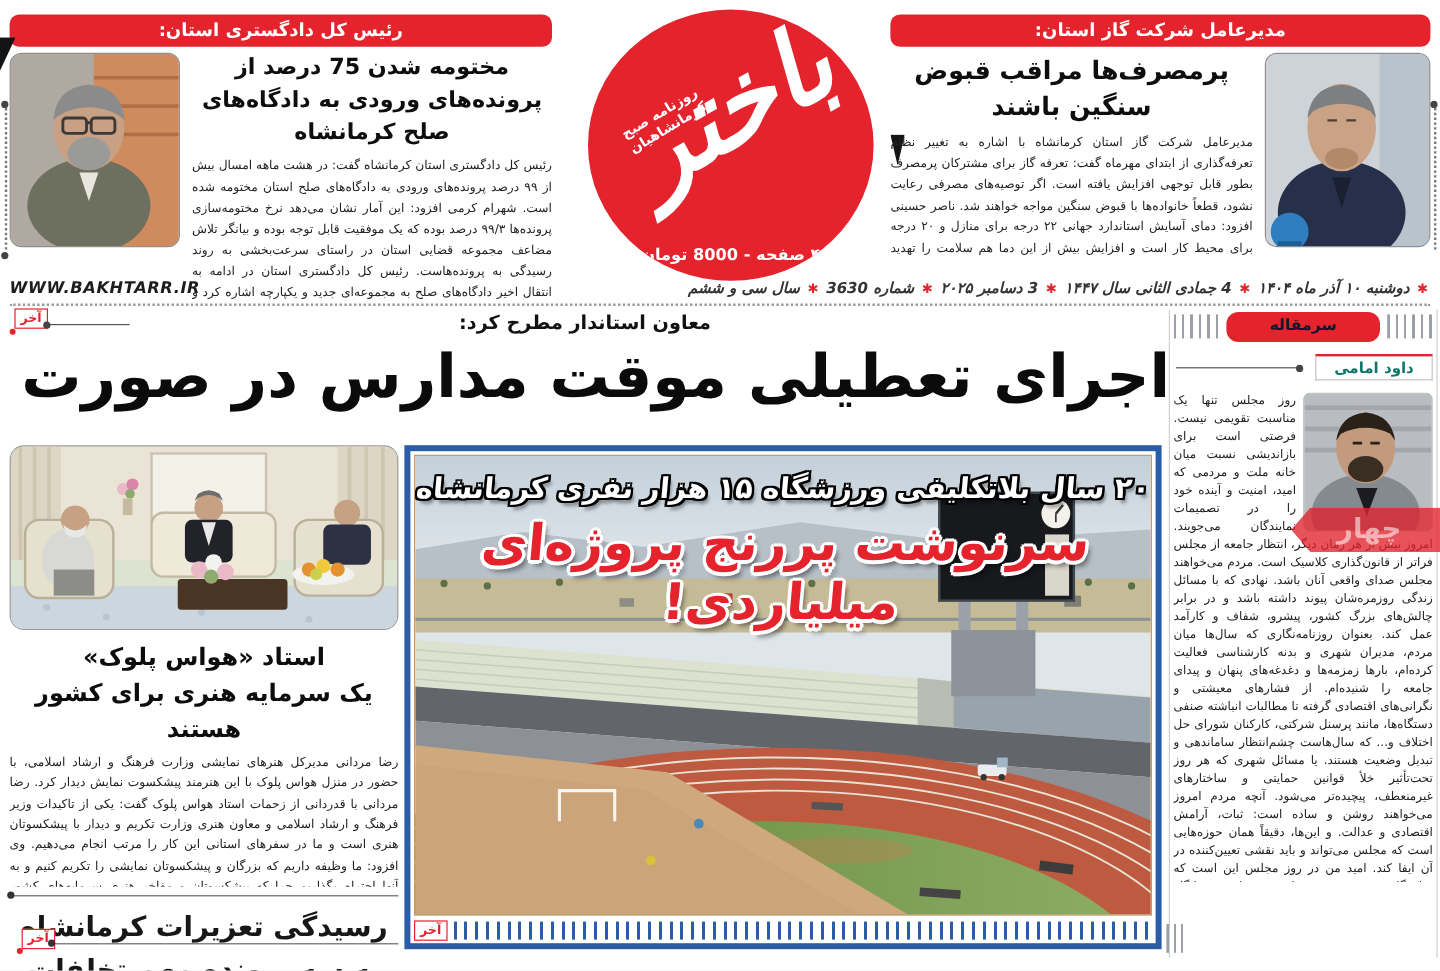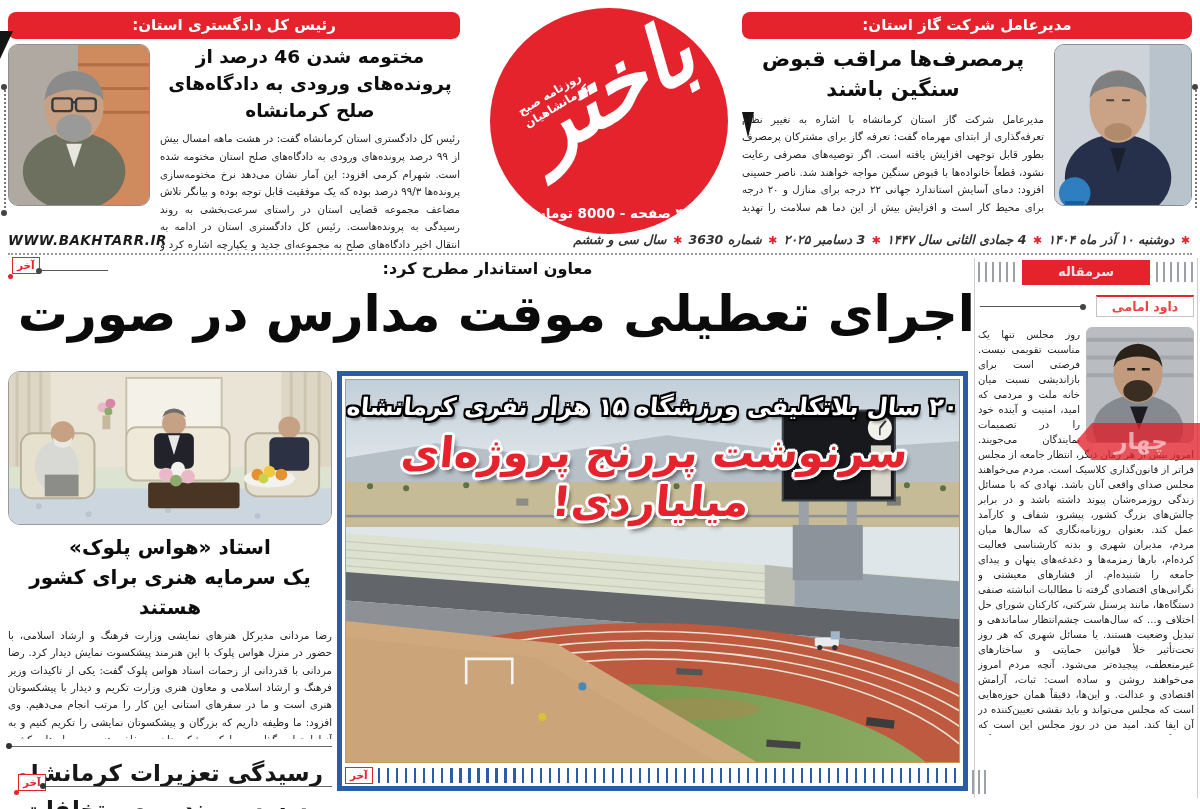--- a/index.html
+++ b/index.html
@@ -75,32 +75,32 @@
   #akhar-top-line::before { content:""; position:absolute; left:-4px; top:-3.5px; width:6px; height:6px; border-radius:50%; background:#444; }
   #akhar-top-dot { position:absolute; left:8px; top:274px; width:5px; height:5px; border-radius:50%; background:#e5232d; }
 
   
   #editorial { position:absolute; left:978px; top:258px; width:216px; height:540px; }
   .col-rule { position:absolute; top:258px; height:540px; width:1px; background:#cfcfcf; }
   .hatch { background:repeating-linear-gradient(90deg,#9aa0a6 0 2px,transparent 2px 7px); height:20px; }
   #ed-badge-row { display:flex; align-items:center; gap:6px; height:28px; direction:rtl; }
   #ed-badge-row .hatch { flex:1; }
   #editorial-badge {
-    width:128px; height:25px; background:#e5232d; color:#e5e5e5; font-size:13px; font-weight:bold;
-    text-align:center; line-height:24px; flex:none;
+    width:128px; height:25px; background:#e5232d; color:#0f172a; font-size:13px; font-weight:bold;
+    text-align:center; line-height:24px; flex:none;border-radius:10px;
   }
   #editorial-title {
     margin-top:7px; font-size:18.5px; font-weight:800; text-align:center; line-height:1.55;
     color:#101010; direction:rtl;
   }
   #author-row { position:relative; margin-top:9px; height:25px; }
   #author-tag {
     position:absolute; right:0; top:0; width:98px; height:22px; background:#fff;
     border:1px solid #c4c4c4; border-top:2.5px solid #e5232d;
-    font-size:12.5px; font-weight:bold; text-align:center; line-height:19px; color:#ef4444; direction:rtl;
+    font-size:12.5px; font-weight:bold; text-align:center; line-height:19px; color:#0f766e; direction:rtl;
   }
   #author-line { position:absolute; left:2px; top:11px; width:102px; border-top:1.5px solid #555; }
   #author-line::after { content:""; position:absolute; right:-4px; top:-3.5px; width:6px; height:6px; border-radius:50%; background:#444; }
   #editorial-body {
     margin-top:7px; font-size:10px; line-height:1.5; text-align:justify; color:#222;
     direction:rtl; height:408px; overflow:hidden;
   }
   #author-photo {
     float:right; width:108px; height:116px; margin:0 0 4px 6px; border:1px solid #bbb;
     border-radius:6px; overflow:hidden; background:#ccc;
@@ -161,21 +161,21 @@
 
 <div id="page">
 
   <div class="kicker-bar rtl" style="left:8px; top:12px; width:452px;">
     <span>رئیس کل دادگستری استان:</span>
   </div>
   <div class="pennant" style="left:0; top:31px; width:13px; height:28px; clip-path:polygon(0 0,100% 0,0 100%);"></div>
   <div class="top-article" style="left:8px; width:452px;">
     <div class="ta-flex">
       <div class="ta-text">
-        <div class="ta-title">مختومه شدن 46 درصد از پرونده‌های ورودی به دادگاه‌های صلح کرمانشاه</div>
+        <div class="ta-title">مختومه شدن 75 درصد از پرونده‌های ورودی به دادگاه‌های صلح کرمانشاه</div>
         <div class="ta-body" style="height:124px;">رئیس کل دادگستری استان کرمانشاه گفت: در هشت ماهه امسال بیش از ۹۹ درصد پرونده‌های ورودی به دادگاه‌های صلح استان مختومه شده است. شهرام کرمی افزود: این آمار نشان می‌دهد نرخ مختومه‌سازی پرونده‌ها ۹۹/۳ درصد بوده که یک موفقیت قابل توجه بوده و بیانگر تلاش مضاعف مجموعه قضایی استان در راستای سرعت‌بخشی به روند رسیدگی به پرونده‌هاست. رئیس کل دادگستری استان در ادامه به انتقال اخیر دادگاه‌های صلح به مجموعه‌ای جدید و یکپارچه اشاره کرد و افزود: با بهره‌برداری از مجتمع جدید دادگاه‌های صلح، شاهد افزایش سرعت رسیدگی، بهبود دسترسی، کاهش ازدحام و ارتقای کیفیت خدمات در این بخش هستیم. این مجتمع با هدف ارائه خدمات متمرکز، استاندارد و تسهیل‌گر برای مردم راه‌اندازی شده است.</div>
       </div>
       <div class="photo-card" style="width:142px; height:162px;">
         <svg viewBox="0 0 142 162" preserveAspectRatio="none">
           <rect width="142" height="162" fill="#b9aa9b"></rect>
           <rect x="70" width="72" height="162" fill="#cf8a5e"></rect>
           <g stroke="#b06f44" stroke-width="3">
               <line x1="70" y1="20" x2="142" y2="20"></line>
               <line x1="70" y1="44" x2="142" y2="44"></line>
               <line x1="70" y1="68" x2="142" y2="68"></line>

